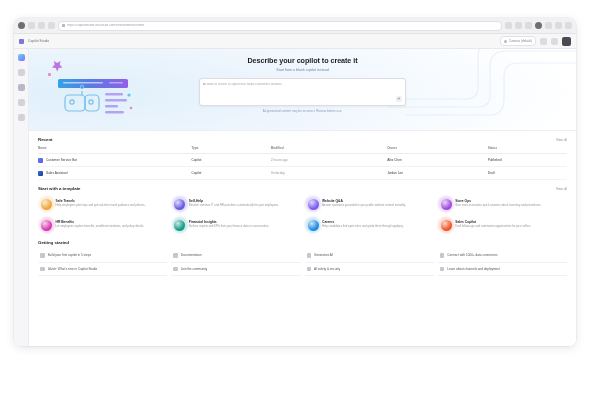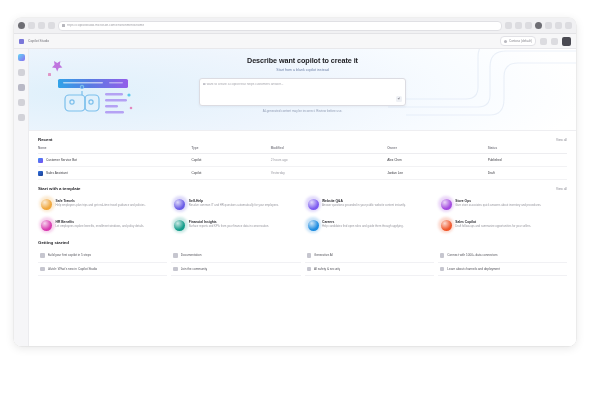--- a/index.html
+++ b/index.html
@@ -248,21 +248,21 @@
                 <rect x="64" y="44" width="22" height="2.4" rx="1.2"></rect>
                 <rect x="64" y="50" width="13" height="2.4" rx="1.2"></rect>
                 <rect x="64" y="56" width="19" height="2.4" rx="1.2"></rect>
               </g>
               <circle cx="88" cy="40" r="1.6" fill="#4fc3e8"></circle>
               <circle cx="90" cy="53" r="1.3" fill="#e05fa8" opacity=".8"></circle>
             </g>
           </svg>
 
           <div class="hero-center">
-            <div class="hero-title">Describe want copilot to create it</div>
+            <div class="hero-title">Describe your copilot to create it</div>
             <div class="hero-sub">Start from a blank copilot instead</div>
             <div class="prompt">
               <div class="prompt-icon"></div>
               <div class="prompt-ph">I want to create a copilot that helps customers answer...</div>
               <div class="send">
                 <svg width="3.4" height="3.4" viewBox="0 0 10 10">
                   <path d="M1 5 L9 1 L5.6 9 L4.6 5.6 Z" fill="#8b8b94"></path>
                 </svg>
               </div>
             </div>

